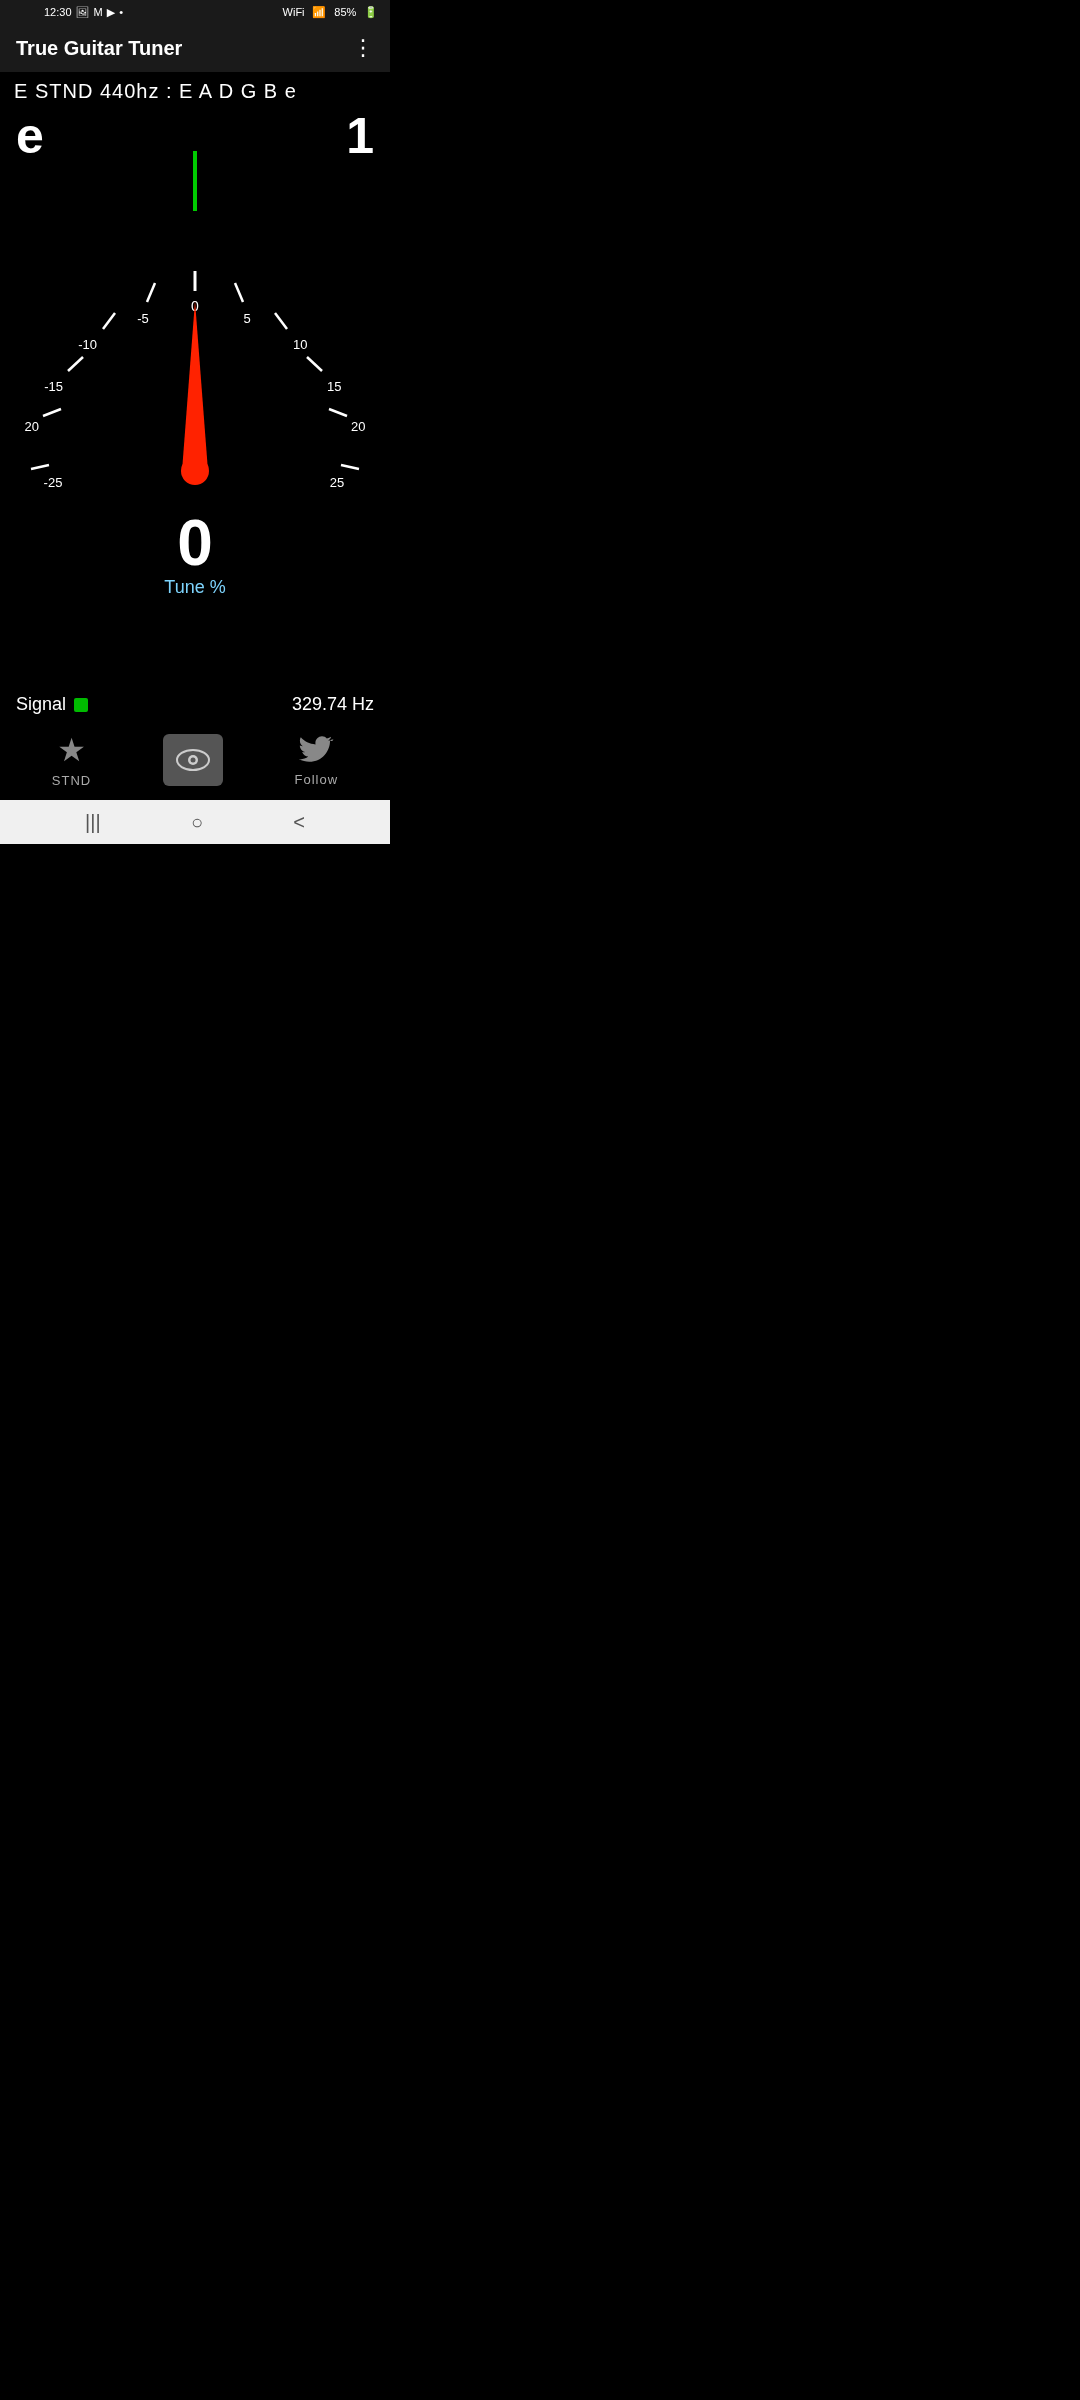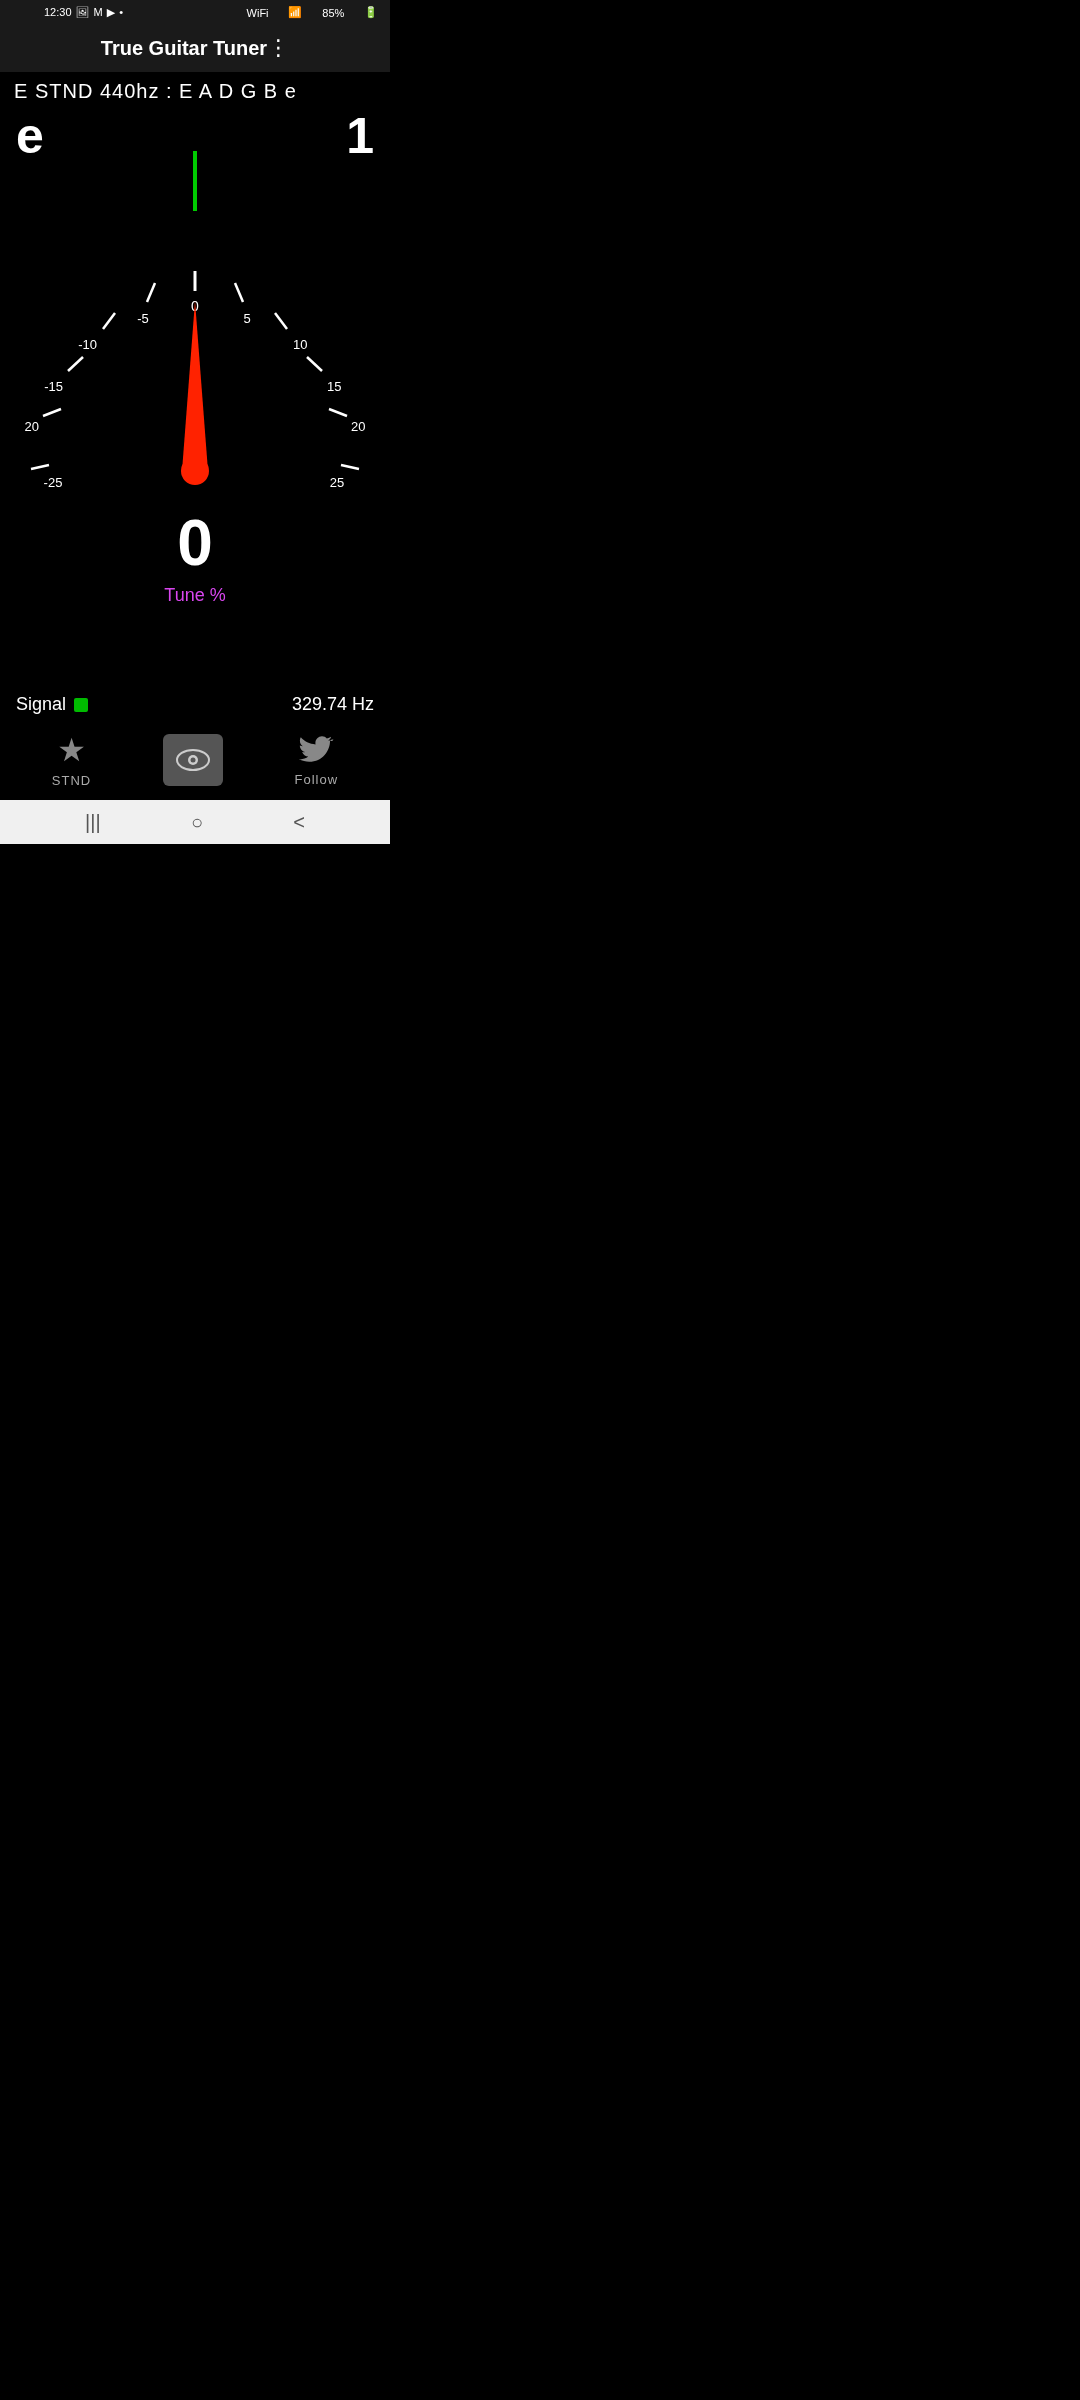--- a/index.html
+++ b/index.html
@@ -21,27 +21,27 @@
       background: #1a1a1a;
       display: flex;
       justify-content: space-between;
       align-items: center;
       padding: 4px 12px;
       font-size: 11px;
       color: #fff;
       height: 24px;
     }
     .status-left { display: flex; align-items: center; gap: 4px; margin-left: 32px; }
-    .status-right { display: flex; align-items: flex-end; gap: 20px; }
+    .status-right { display: flex; align-items: center; gap: 8px; }
 
     
     .top-bar {
       background: #1a1a1a;
       display: flex;
-      justify-content: center;
+      justify-content: space-between;
       align-items: center;
       padding: 8px 16px;
       height: 48px;
     }
     .app-title {
       font-size: 20px;
       font-weight: bold;
       color: #fff;
     }
     .menu-dots {
@@ -118,22 +118,22 @@
       margin-top: -20px;
     }
     .tune-value {
       font-size: 64px;
       font-weight: bold;
       color: #fff;
       line-height: 1;
     }
     .tune-label {
       font-size: 18px;
-      color: #d946ef;
-      margin-top: 10px;
+      color: #7dd3fc;
+      margin-top: 2px;
     }
 
     
     .signal-area {
       display: flex;
       justify-content: space-between;
       align-items: center;
       padding: 8px 16px;
       width: 100%;
       gap: 28px;

